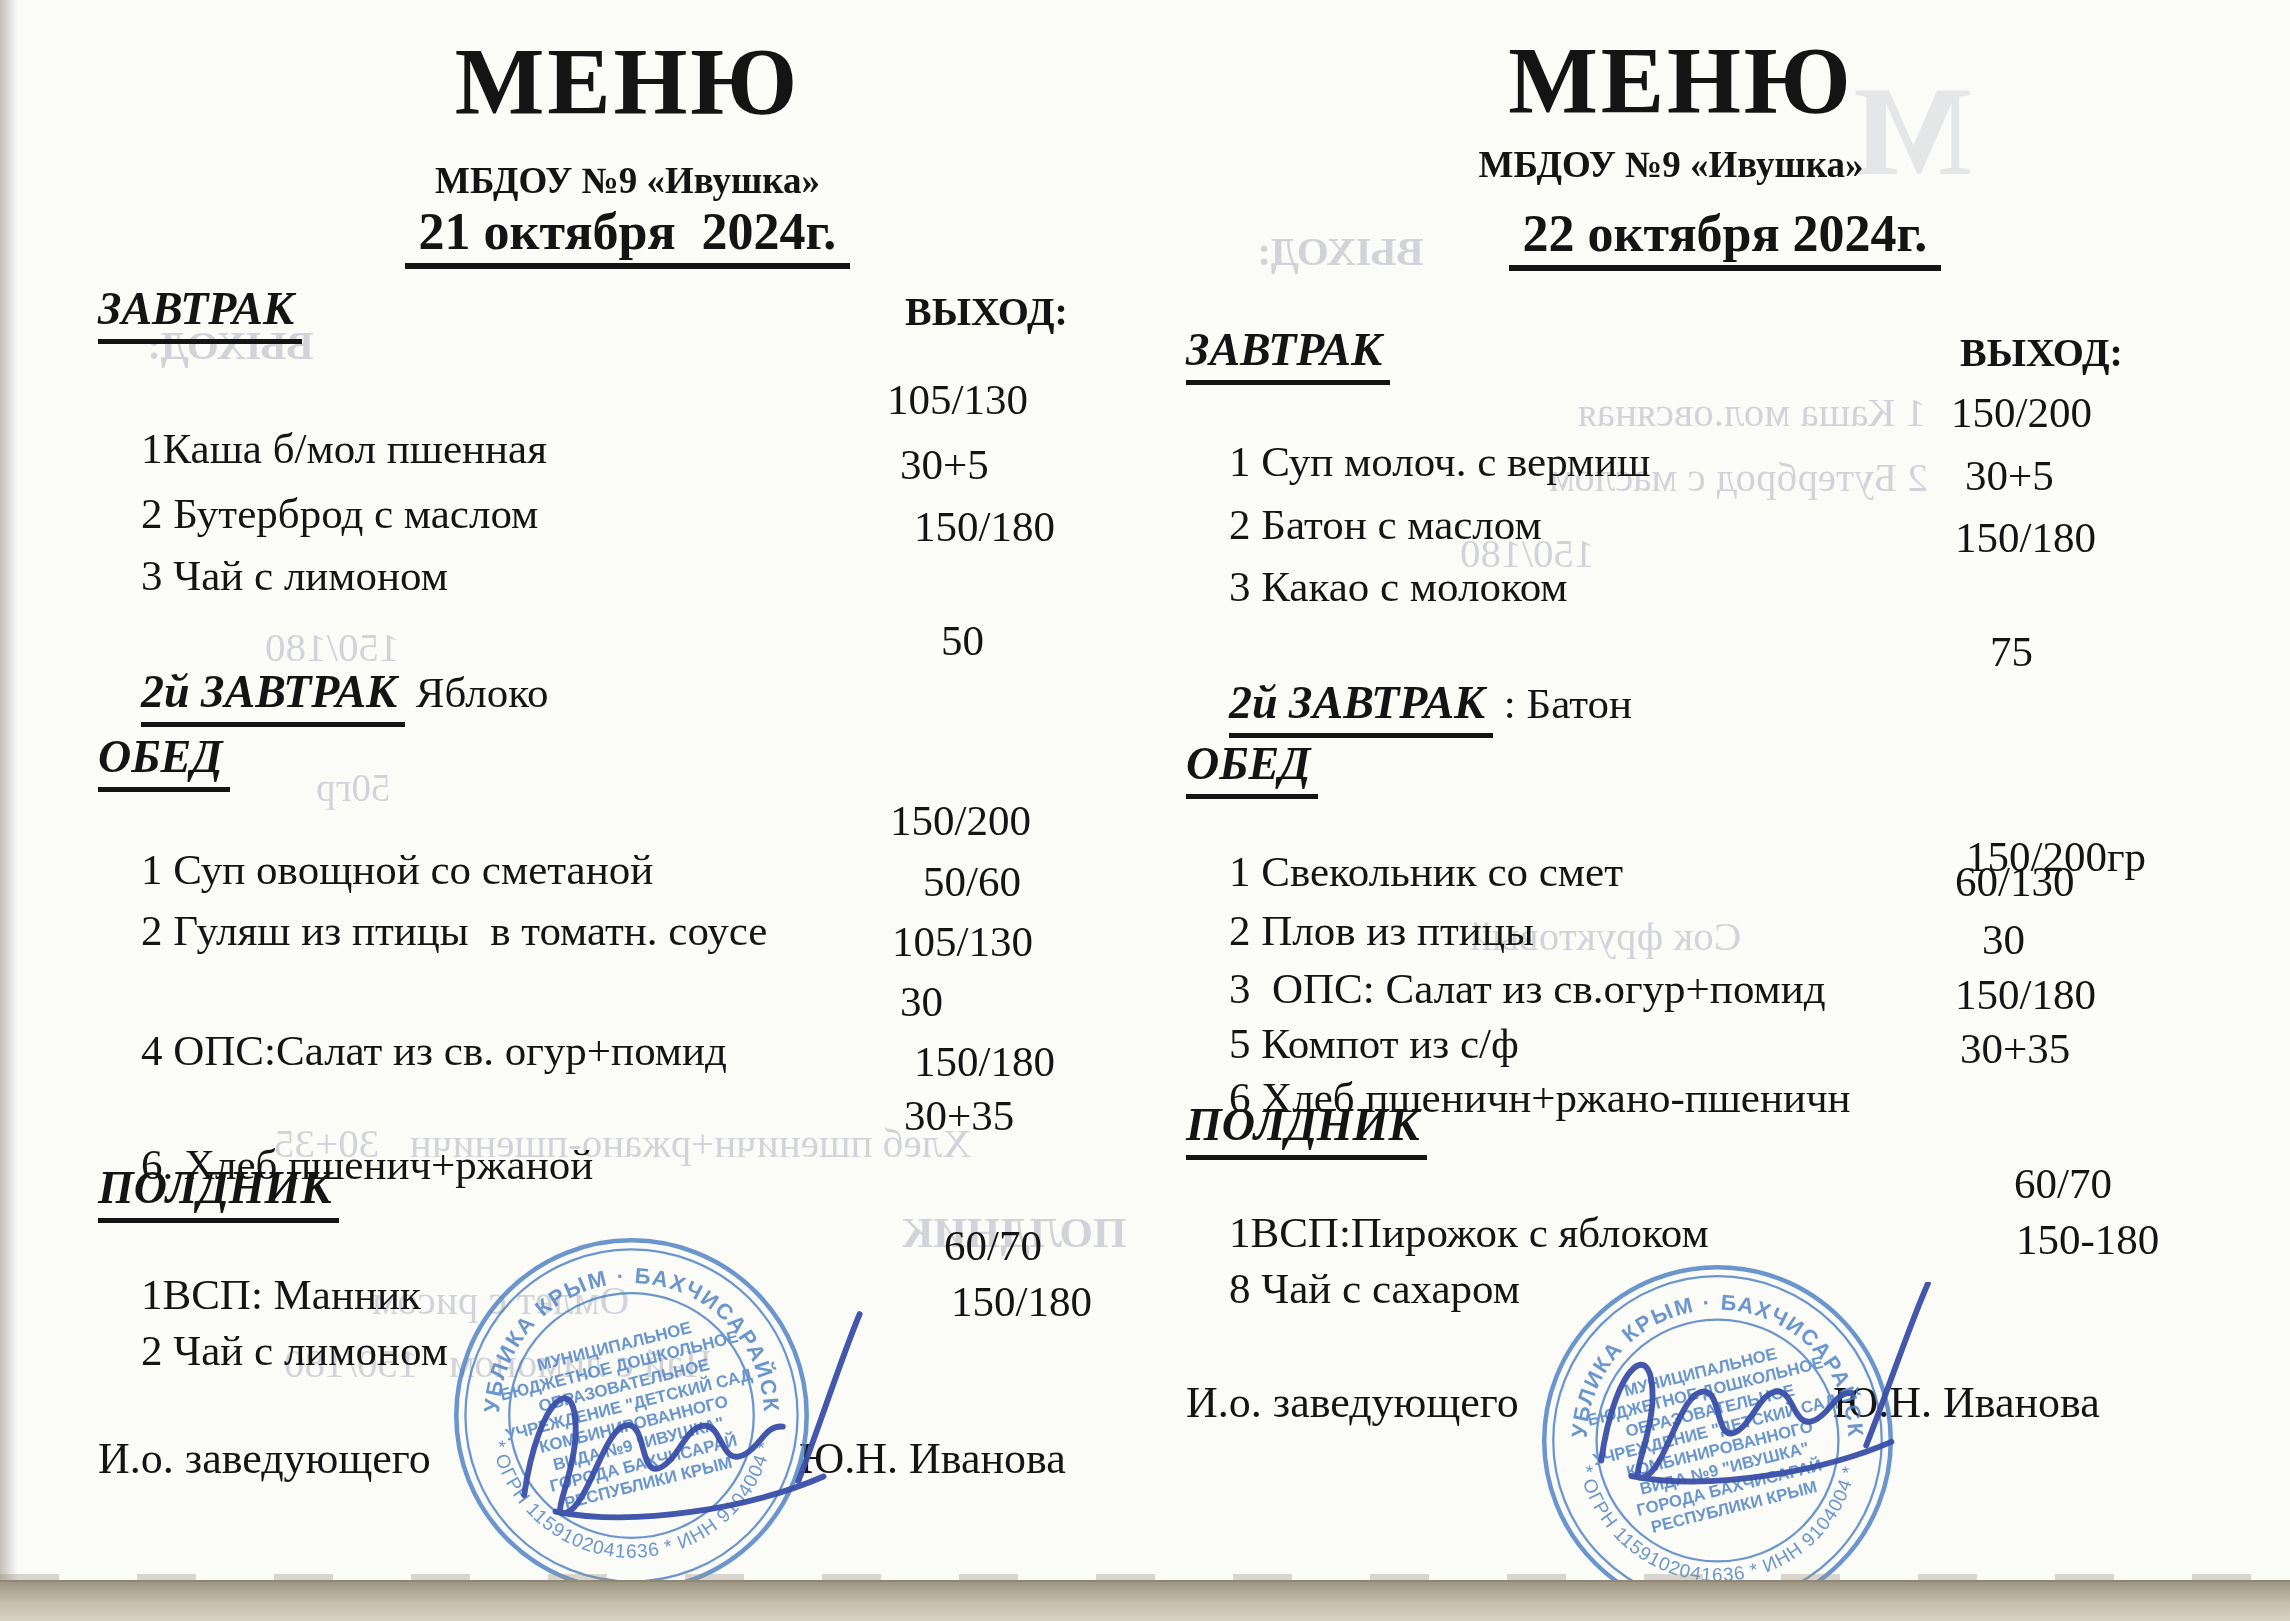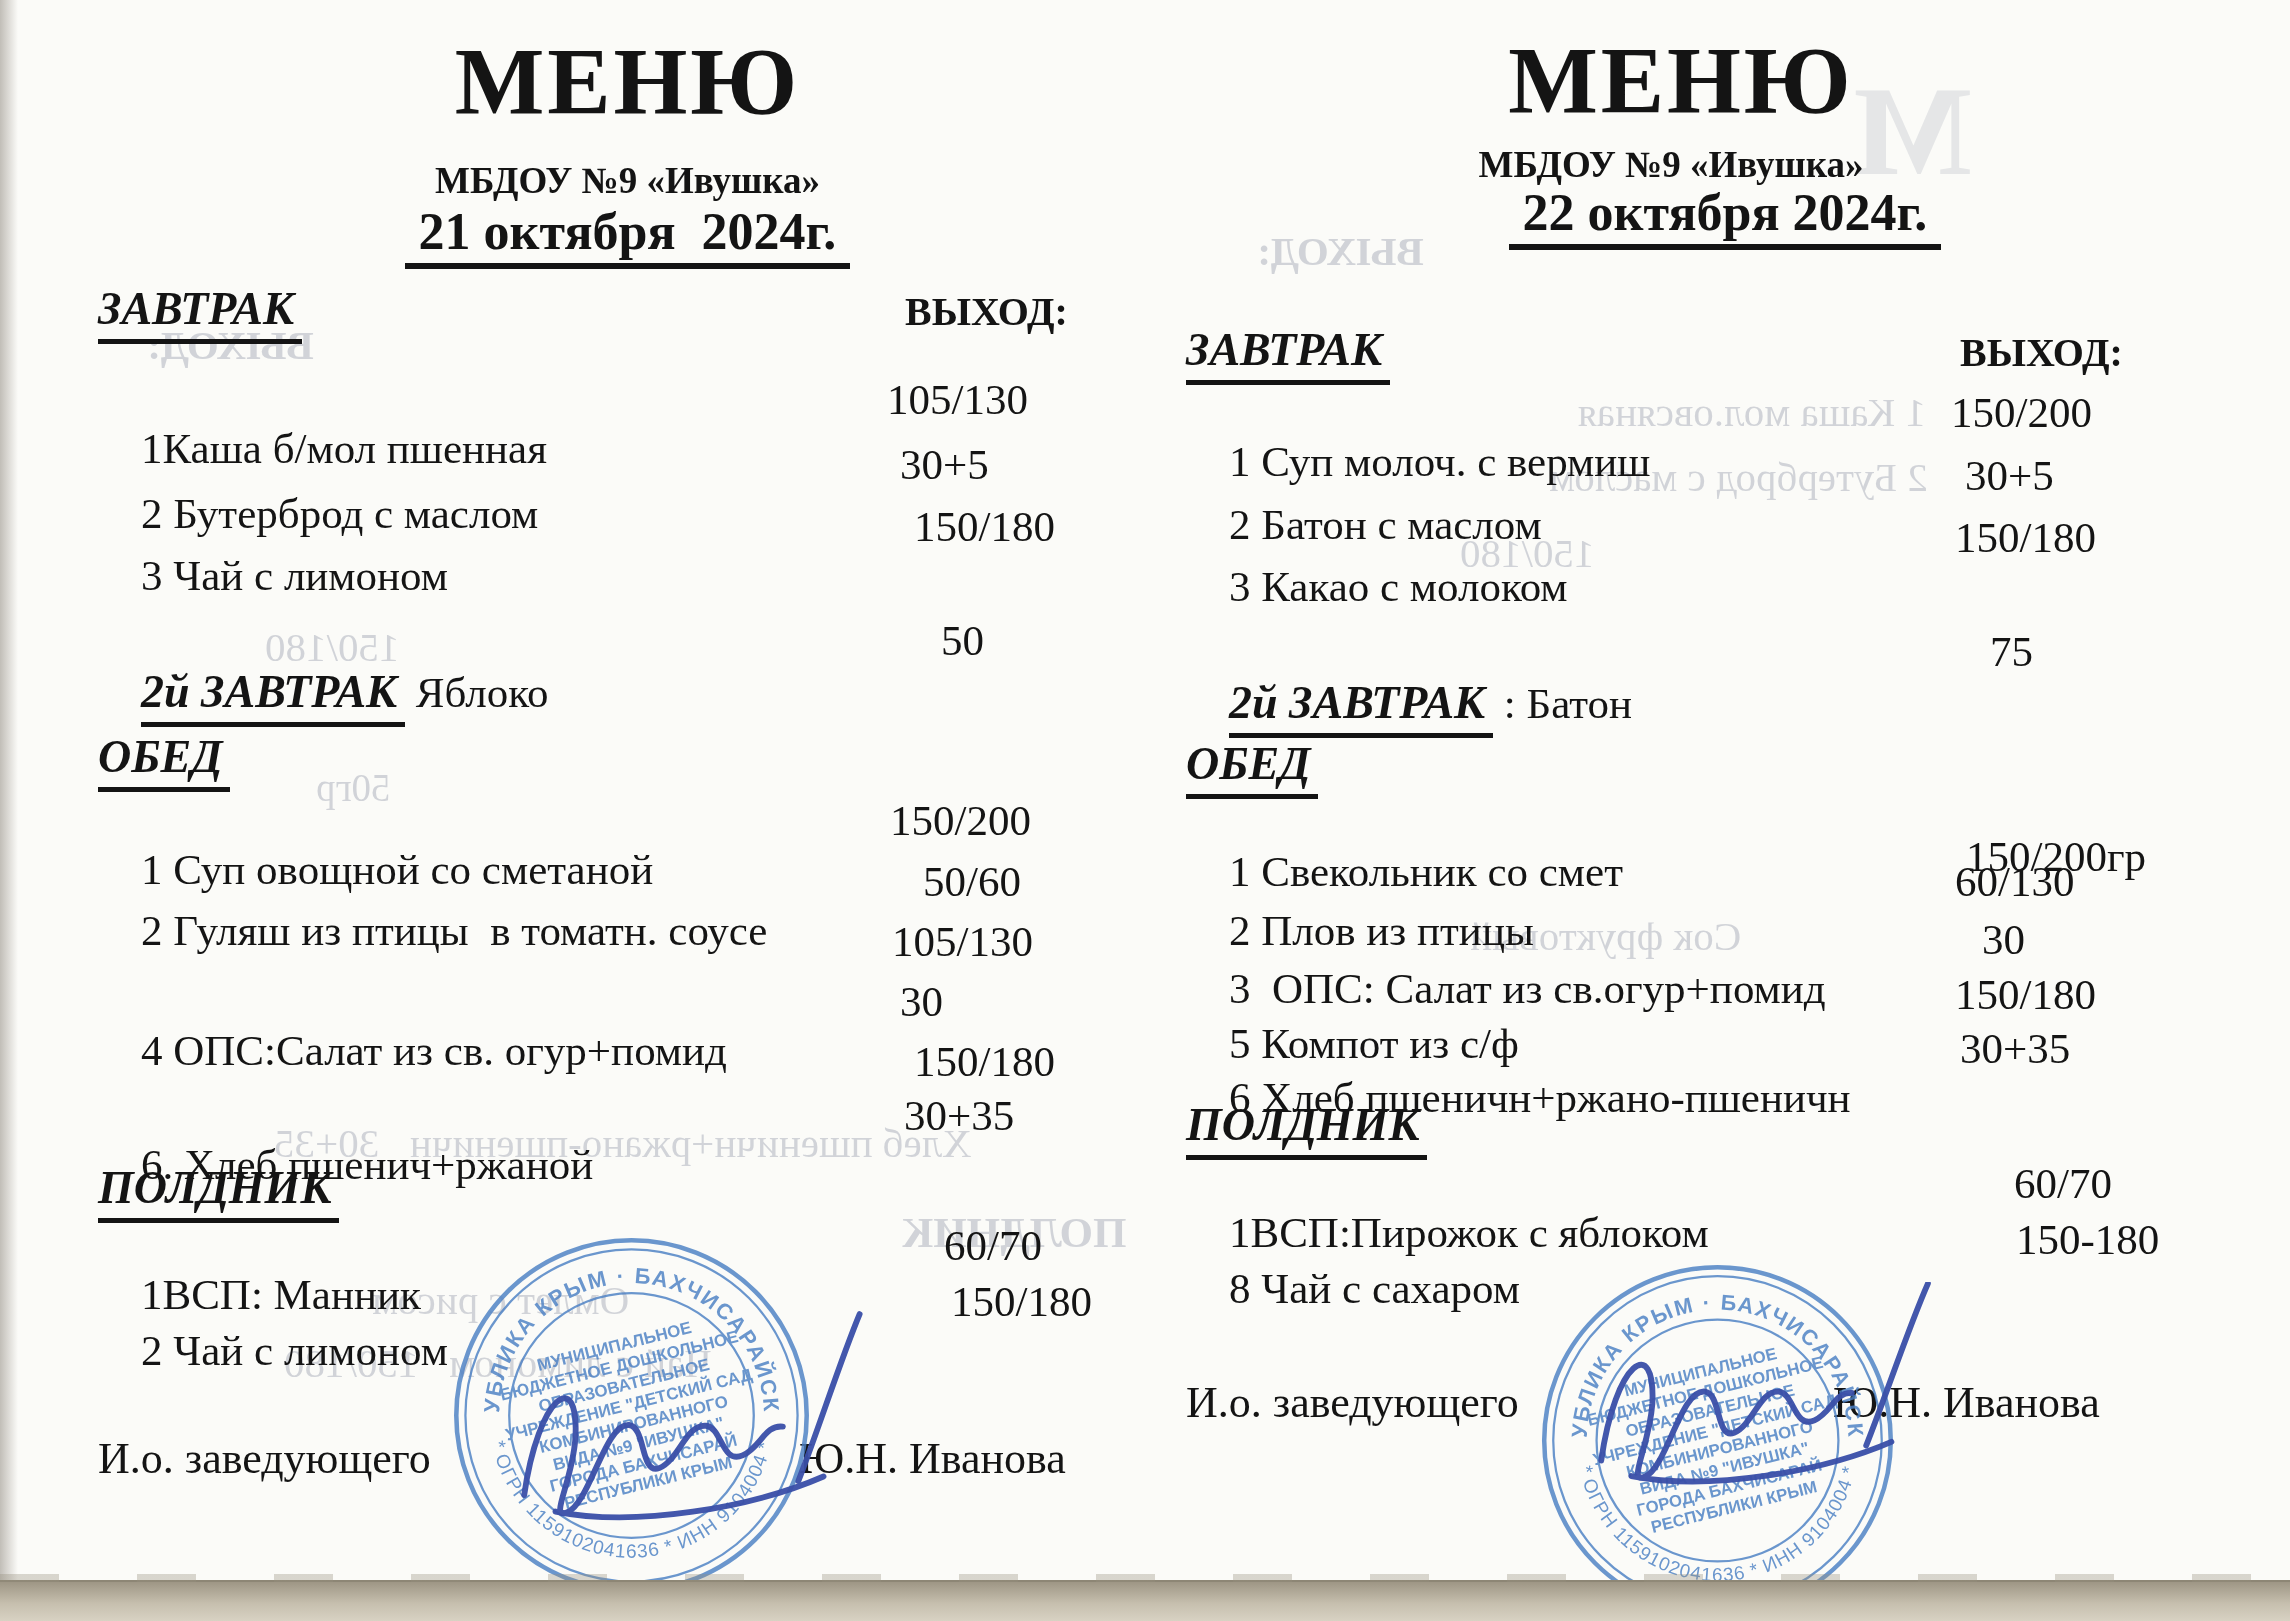--- a/index.html
+++ b/index.html
@@ -115,21 +115,21 @@
     <span class="dish-value" style="left:853px;">150/180</span>
   </div>
 
   <div class="sig-row" style="left:98px;top:1433px;">И.о. заведующего</div>
   <div class="sig-row" style="left:799px;top:1433px;">Ю.Н. Иванова</div>
 </div>
 
 <div>
   <div class="abs menu-title" style="left:1176px;top:25.5px;width:1010px;">МЕНЮ</div>
   <div class="abs org-line" style="left:1176px;top:143px;width:990px;">МБДОУ №9 «Ивушка»</div>
-  <div class="abs date-line" style="left:1176px;top:183px;width:1098px;"><span>22 октября 2024г.</span></div>
+  <div class="abs date-line" style="left:1176px;top:204px;width:1098px;"><span>22 октября 2024г.</span></div>
 
   <div class="abs" style="left:1186px;top:323px;"><span class="section-heading">ЗАВТРАК</span></div>
   <div class="abs output-label" style="left:1960px;top:329px;">ВЫХОД:</div>
 
   <div class="menu-row" style="left:1186px;top:388px;">
     <span>1 Суп молоч. с вермиш</span>
     <span class="dish-value" style="left:765px;">150/200</span>
   </div>
   <div class="menu-row" style="left:1186px;top:451px;">
     <span>2 Батон с маслом</span>

